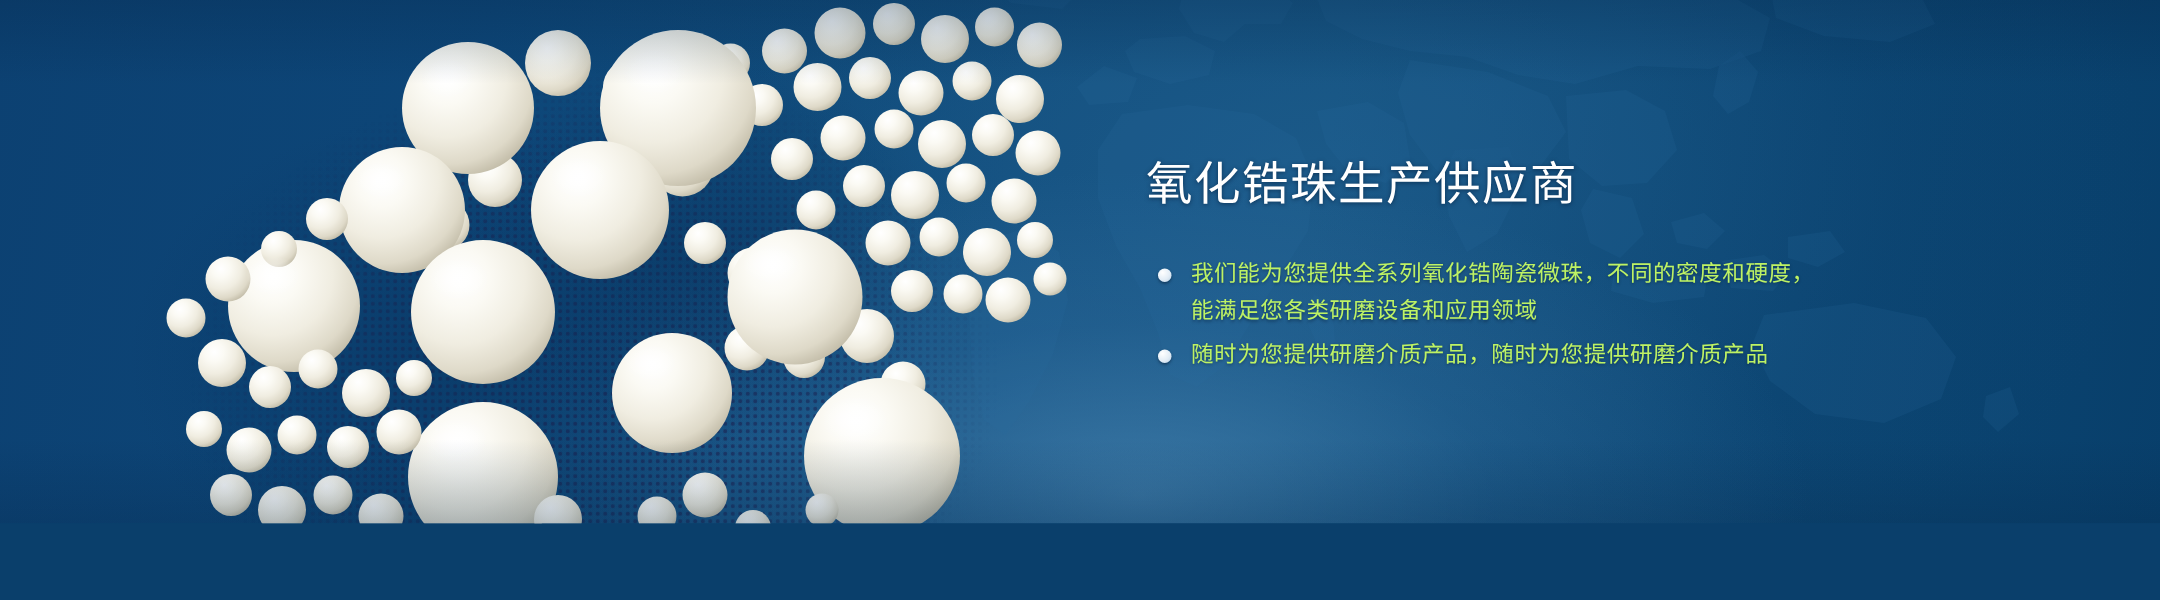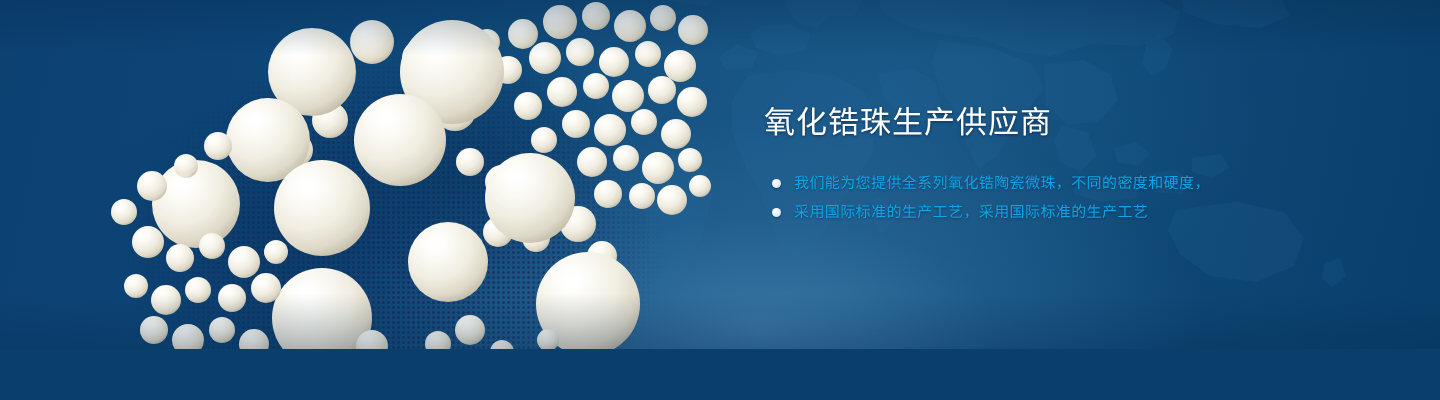--- a/index.html
+++ b/index.html
@@ -115,21 +115,21 @@
 
   .bullets {
     list-style: none;
     margin: 0;
     padding: 0;
     margin-top: 26px;
   }
   .bullet {
     position: relative;
     padding-left: 30px;
-    color: #0ea5e9;
+    color: #bef264;
     font-size: 15px;
     line-height: 25px;
     letter-spacing: 0.4px;
     margin-bottom: 4px;
     text-shadow: 0 1px 2px rgba(0,20,45,0.45);
   }
   .bullet:last-child { margin-bottom: 0; }
   .bullet-dot {
     position: absolute;
     left: 8px;
@@ -356,24 +356,25 @@
 
   <div class="copy">
 
     <h1 class="headline">氧化锆珠生产供应商</h1>
 
     <ul class="bullets">
 
       <li class="bullet">
         <span class="bullet-dot"></span>
         <span class="bullet-text">我们能为您提供全系列氧化锆陶瓷微珠，不同的密度和硬度，</span>
+        <span class="bullet-line2">能满足您各类研磨设备和应用领域</span>
       </li>
 
 
       <li class="bullet">
         <span class="bullet-dot"></span>
-        <span class="bullet-text">采用国际标准的生产工艺，采用国际标准的生产工艺</span>
+        <span class="bullet-text">随时为您提供研磨介质产品，随时为您提供研磨介质产品</span>
       </li>
 
     </ul>
   </div>
 
 </div>
 
 </body></html>

